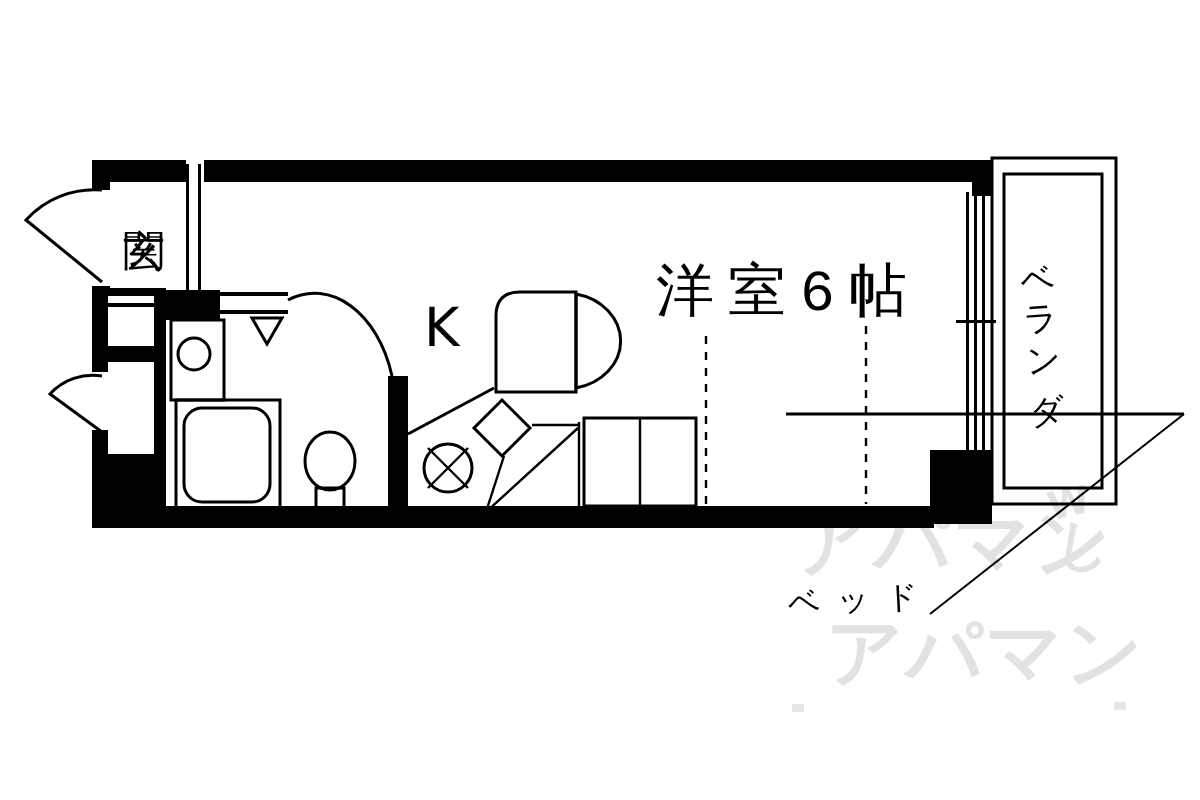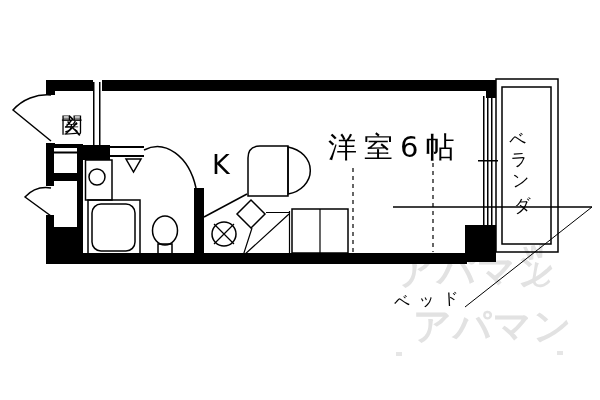--- a/index.html
+++ b/index.html
@@ -5,21 +5,21 @@
   html,body{margin:0;padding:0;background:#ffffff;}
   #stage{
     position:relative;width:600px;height:400px;background:#ffffff;overflow:hidden;
     font-family:"DejaVu Sans",sans-serif;color:#000;
   }
   #plan-svg{position:absolute;left:0;top:0;z-index:2;}
   .lbl{position:absolute;z-index:3;color:#000;line-height:1.0;white-space:nowrap;}
   .lbl.v{writing-mode:vertical-rl;text-orientation:upright;}
   #genkan-label{left:61px;top:97px;font-size:21px;letter-spacing:2px;}
   #k-label{left:212px;top:151px;font-size:27px;font-weight:500;}
-  #room-label{left:328px;top:133px;font-size:29px;letter-spacing:7px;font-weight:500;}
+  #room-label{left:328px;top:133px;font-size:29px;letter-spacing:7px;font-weight:500;font-family:Liberation Mono, monospace;}
   #veranda-label{left:511px;top:120px;font-size:17px;letter-spacing:2px;transform:rotate(-4deg);}
   #bed-label{left:394px;top:292px;font-size:16px;letter-spacing:8px;transform:rotate(-3deg);}
   .wm{position:absolute;z-index:1;color:#e2e2e2;font-weight:bold;line-height:1.0;white-space:nowrap;}
   #wm-line1{left:397px;top:252px;font-size:38px;letter-spacing:1px;}
   #wm-line2{left:413px;top:307px;font-size:38px;letter-spacing:1px;}
   #wm-accent-top{left:524px;top:243px;font-size:19px;transform:rotate(-12deg);}
   #wm-accent-side{left:528px;top:260px;font-size:27px;transform:rotate(8deg);}
   .speck{position:absolute;z-index:1;width:6px;height:4px;background:#e6e6e6;}
   #speck1{left:396px;top:352px;}
   #speck2{left:557px;top:351px;}

